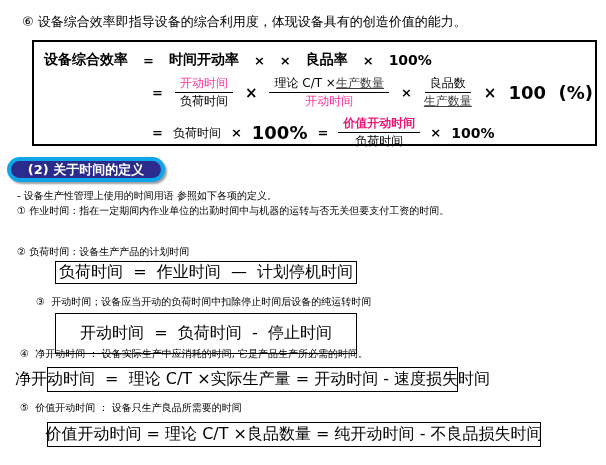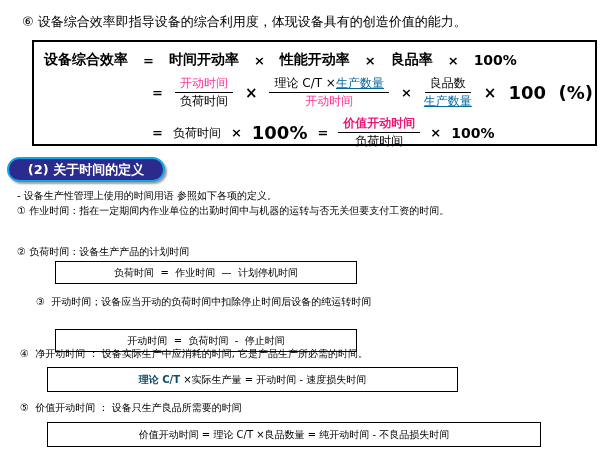--- a/index.html
+++ b/index.html
@@ -21,58 +21,57 @@
   .times.big { font-size:15px; }
   .bold13 { font-weight:bold; font-size:18px; }
   .bold14 { font-weight:bold; font-size:14px; }
 
   .frac { display:inline-flex; flex-direction:column; align-items:center; text-align:center; line-height:1.25; }
   .frac .num { padding:0 5px 1px 5px; border-bottom:1px solid #000; }
   .frac .den { padding-top:1px; }
 
   .pink { color:#FF3399; }
   .deeppink { color:#ED1677; font-weight:bold; }
-  .blue { color:#0369a1; }
-  .teal { color:#0c4a6e; font-weight:bold; }
+  .blue { color:#404040; }
+  .teal { color:#000000; font-weight:normal; }
   .underline { text-decoration:underline; }
 
   
   .section-pill {
     position:absolute; left:7px; top:157px; width:158px; height:25px;
-    background:#2B2B8E; border:2px solid #0ea5e9; border-radius:13px;
+    background:#2B2B8E; border:4px solid #0ea5e9; border-radius:13px;
     color:#fff; font-weight:bold; font-size:13px;
     display:flex; align-items:center; justify-content:center;
     box-shadow:2px 2px 2px rgba(80,80,80,0.55);
   }
 
   
   .fbox {
     position:absolute; border:1px solid #000; background:#fff;
     display:flex; align-items:center; justify-content:center;
-    font-size:10px; white-space:pre;
+    font-size:16px; white-space:pre;
   }
   .fbox2 { left:55px; top:261px; width:302px; height:23px; }
-  .fbox3 { left:55px; top:329px; width:302px; height:23px; }
+  .fbox3 { left:55px; top:313px; width:302px; height:41px; }
   .fbox4 { left:47px; top:367px; width:411px; height:25px; }
   .fbox5 { left:47px; top:422px; width:494px; height:25px; }
 </style>
 </head>
 <body>
 
 <div class="page">
 
   <div class="txt intro-line">⑥ 设备综合效率即指导设备的综合利用度，体现设备具有的创造价值的能力。</div>
 
   <div class="oee-box">
     <div class="oee-row row1">
       <span>设备综合效率</span>
       <span class="eq">=</span>
       <span>时间开动率</span>
       <span class="times">×</span>
-      <span>性能开动率</span>
       <span class="times">×</span>
       <span>良品率</span>
       <span class="times">×</span>
       <span>100%</span>
     </div>
 
     <div class="oee-row row2">
       <span class="eq">=</span>
       <span class="frac">
         <span class="num pink">开动时间</span>
@@ -122,21 +121,21 @@
     <span>负荷时间  =  作业时间  —  计划停机时间</span>
   </div>
 
   <div class="txt" style="left:20px; top:295px;margin-left:16px;">③  开动时间；设备应当开动的负荷时间中扣除停止时间后设备的纯运转时间</div>
   <div class="fbox fbox3">
     <span>开动时间  =  负荷时间  -  停止时间</span>
   </div>
 
   <div class="txt" style="left:20px; top:347px;">④  净开动时间 ： 设备实际生产中应消耗的时间, 它是产品生产所必需的时间。</div>
   <div class="fbox fbox4">
-    <span class="teal">理论 C/T</span><span> ×实际生产量 = 开动时间 - 速度损失时间</span>
+    <span>净开动时间  =  </span><span class="teal">理论 C/T</span><span> ×实际生产量 = 开动时间 - 速度损失时间</span>
   </div>
 
   <div class="txt" style="left:20px; top:401px;">⑤  价值开动时间 ： 设备只生产良品所需要的时间</div>
   <div class="fbox fbox5">
     <span>价值开动时间 = 理论 C/T ×良品数量 = 纯开动时间 - 不良品损失时间</span>
   </div>
 
 </div>
 
 </body></html>

